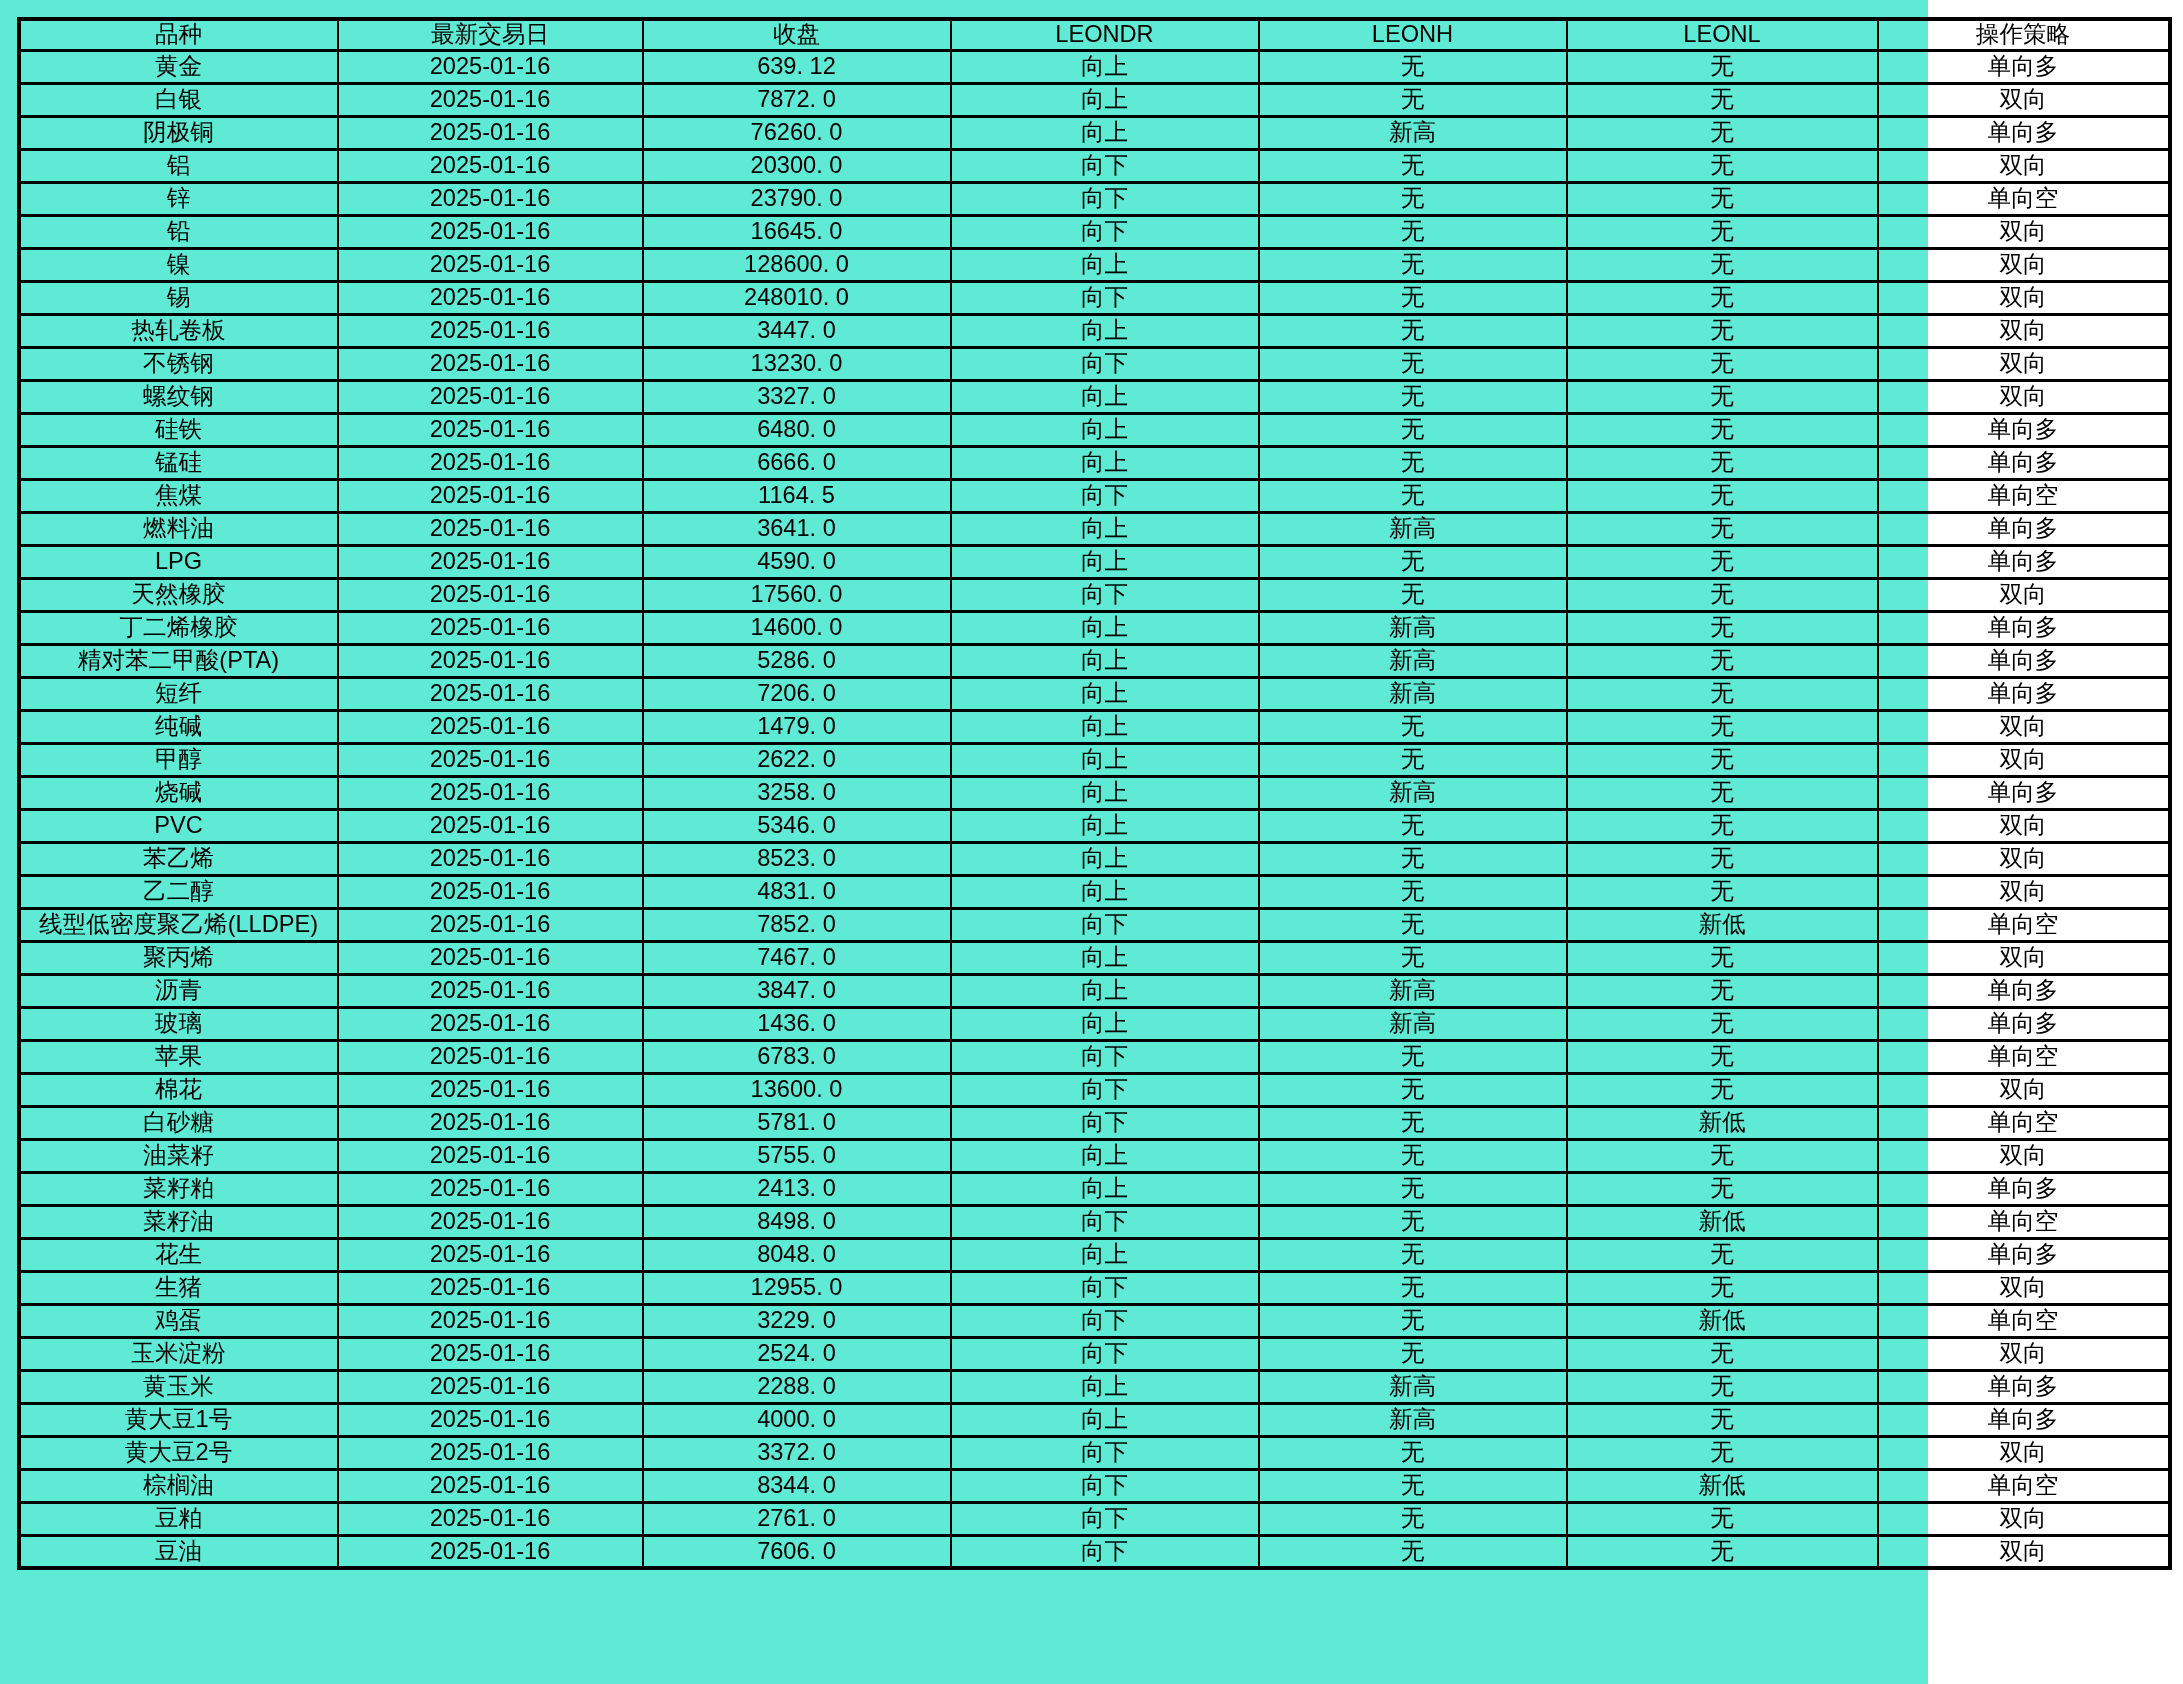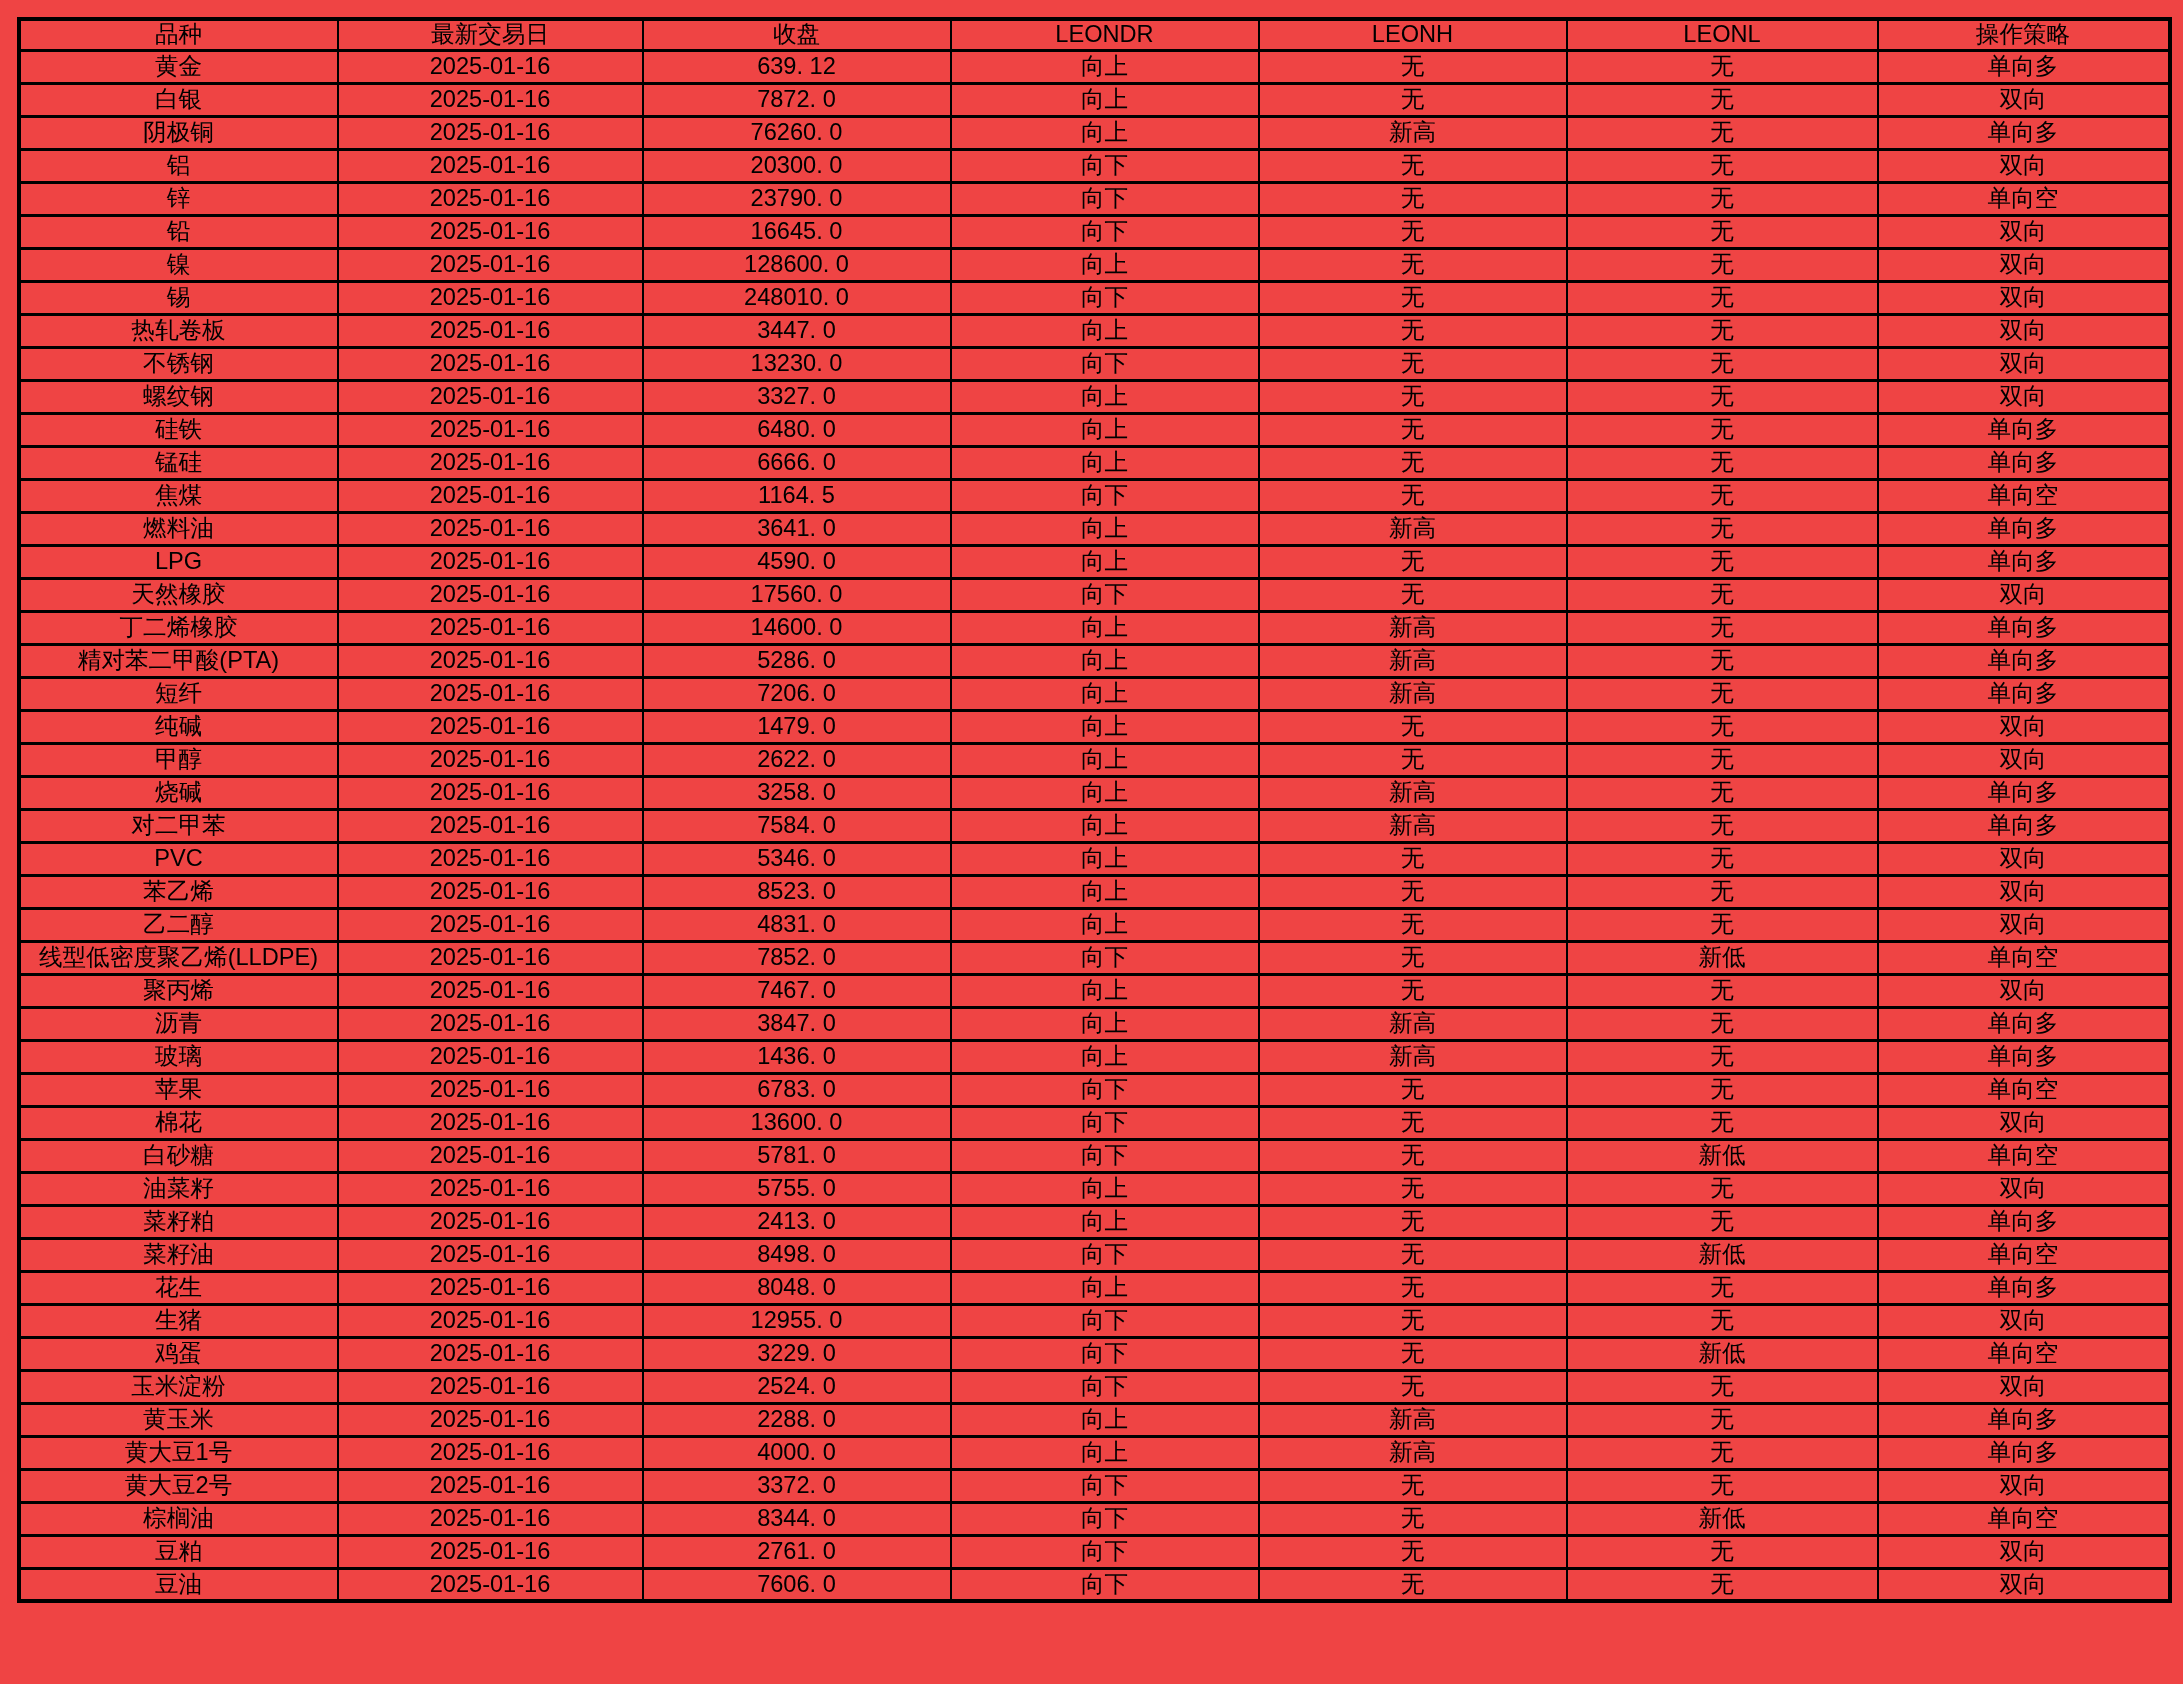--- a/index.html
+++ b/index.html
@@ -1,21 +1,21 @@
 <!DOCTYPE html>
 <html style="font-size:12.6px"><head>
 <meta charset="utf-8">
 <style>
   html,body{
     margin:0; padding:0;
     width:2183px; height:1685px;
     background:#ffffff;
     font-family:"Liberation Sans", sans-serif;
   }
-  .sheet{ position:relative; width:2183px; height:1685px; background:#ef4444; }
+  .sheet{ position:relative; width:1928px; height:1685px; background:#5eead4; }
   table.grid{
     position:absolute; left:16.5px; top:17.3px;
     width:2149px;
     border-collapse:collapse;
     table-layout:fixed;
     border:4.7px solid #000;
   }
   .grid th, .grid td{
     border:2.4px solid #000;
     border-top-width:3.1px;
@@ -263,29 +263,20 @@
         <tr>
           <td class="c-black">烧碱</td>
           <td class="c-black">2025-01-16</td>
           <td class="c-red">3258. 0</td>
           <td class="c-red">向上</td>
           <td class="c-red">新高</td>
           <td class="c-black">无</td>
           <td class="c-red">单向多</td>
         </tr>
         <tr>
-          <td class="c-black">对二甲苯</td>
-          <td class="c-black">2025-01-16</td>
-          <td class="c-red">7584. 0</td>
-          <td class="c-red">向上</td>
-          <td class="c-red">新高</td>
-          <td class="c-black">无</td>
-          <td class="c-red">单向多</td>
-        </tr>
-        <tr>
           <td class="c-black">PVC</td>
           <td class="c-black">2025-01-16</td>
           <td class="c-red">5346. 0</td>
           <td class="c-red">向上</td>
           <td class="c-black">无</td>
           <td class="c-black">无</td>
           <td class="c-black">双向</td>
         </tr>
         <tr>
           <td class="c-black">苯乙烯</td>

